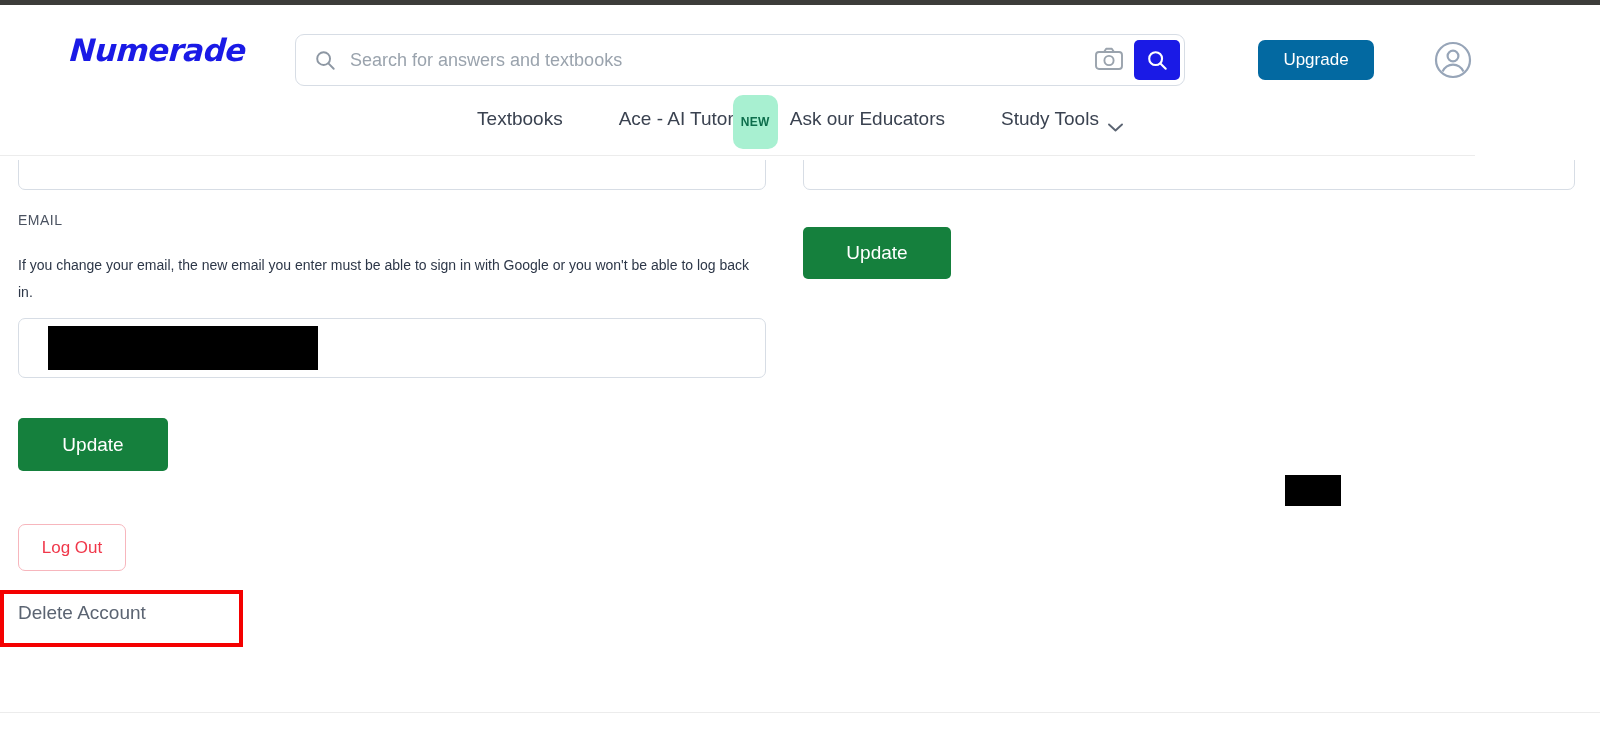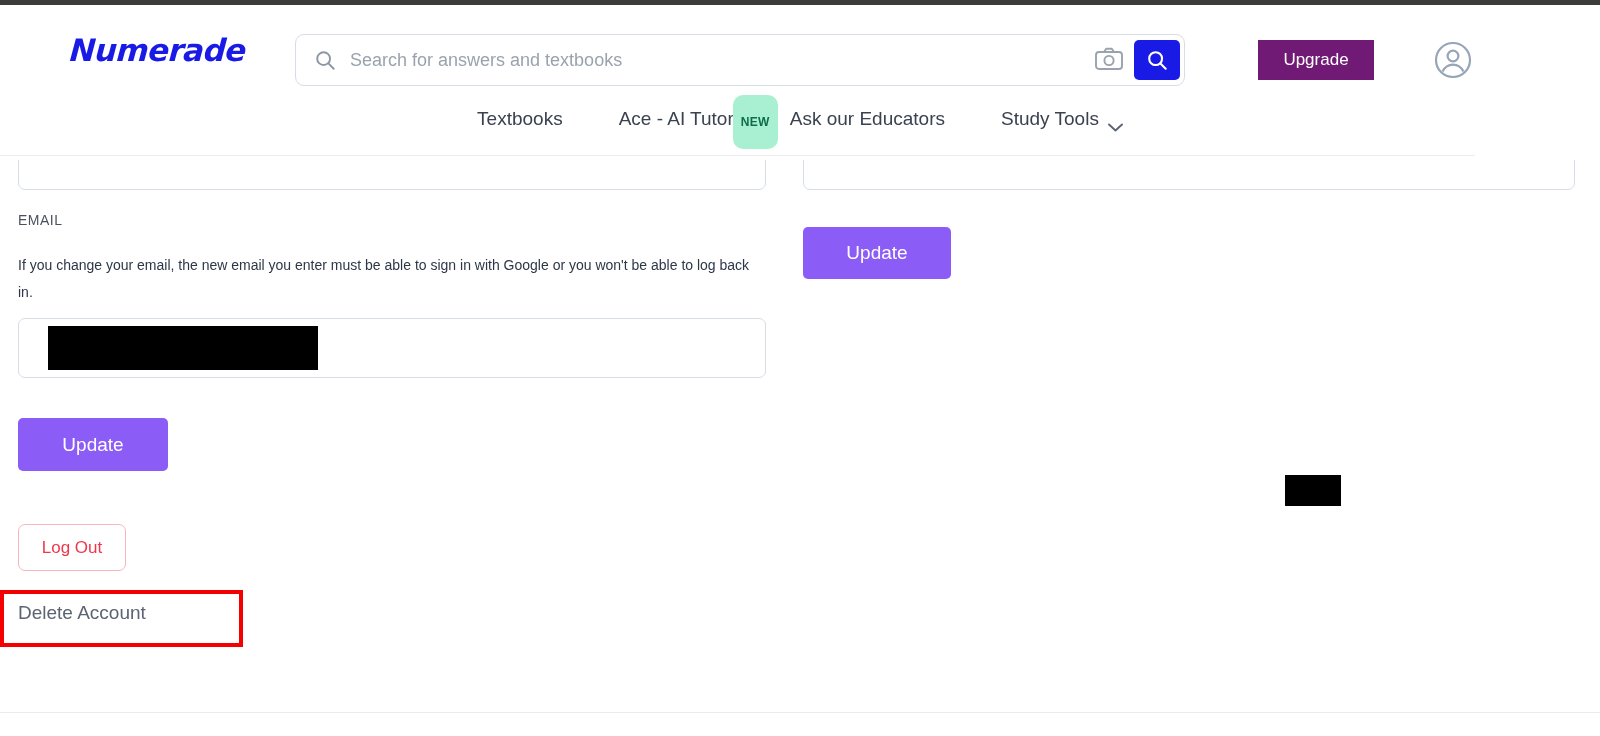--- a/index.html
+++ b/index.html
@@ -108,24 +108,24 @@
     align-items: center;
     justify-content: center;
   }
 
   .upgrade-btn {
     position: absolute;
     left: 1258px;
     top: 35px;
     width: 116px;
     height: 40px;
-    background: #701a75;
+    background: #0369a1;
     color: #fff;
     border: 0;
-    border-radius: 0;
+    border-radius: 7px;
     font-family: "Liberation Sans", sans-serif;
     font-size: 17px;
     cursor: pointer;
   }
   .avatar-btn {
     position: absolute;
     left: 1433px;
     top: 35px;
     width: 40px; height: 40px;
     background: none;
@@ -225,21 +225,21 @@
   }
   .redact-right {
     position: absolute;
     left: 1285px; top: 463px;
     width: 56px; height: 31px;
     background: #000;
   }
 
   .btn-update {
     position: absolute;
-    background: #8b5cf6;
+    background: #15803d;
     color: #fff;
     border: 0;
     border-radius: 5px;
     font-family: "Liberation Sans", sans-serif;
     font-size: 19px;
     cursor: pointer;
   }
   .update-left  { left: 18px;  top: 406px; width: 150px; height: 53px; }
   .update-right { left: 803px; top: 215px; width: 148px; height: 52px; }
 

